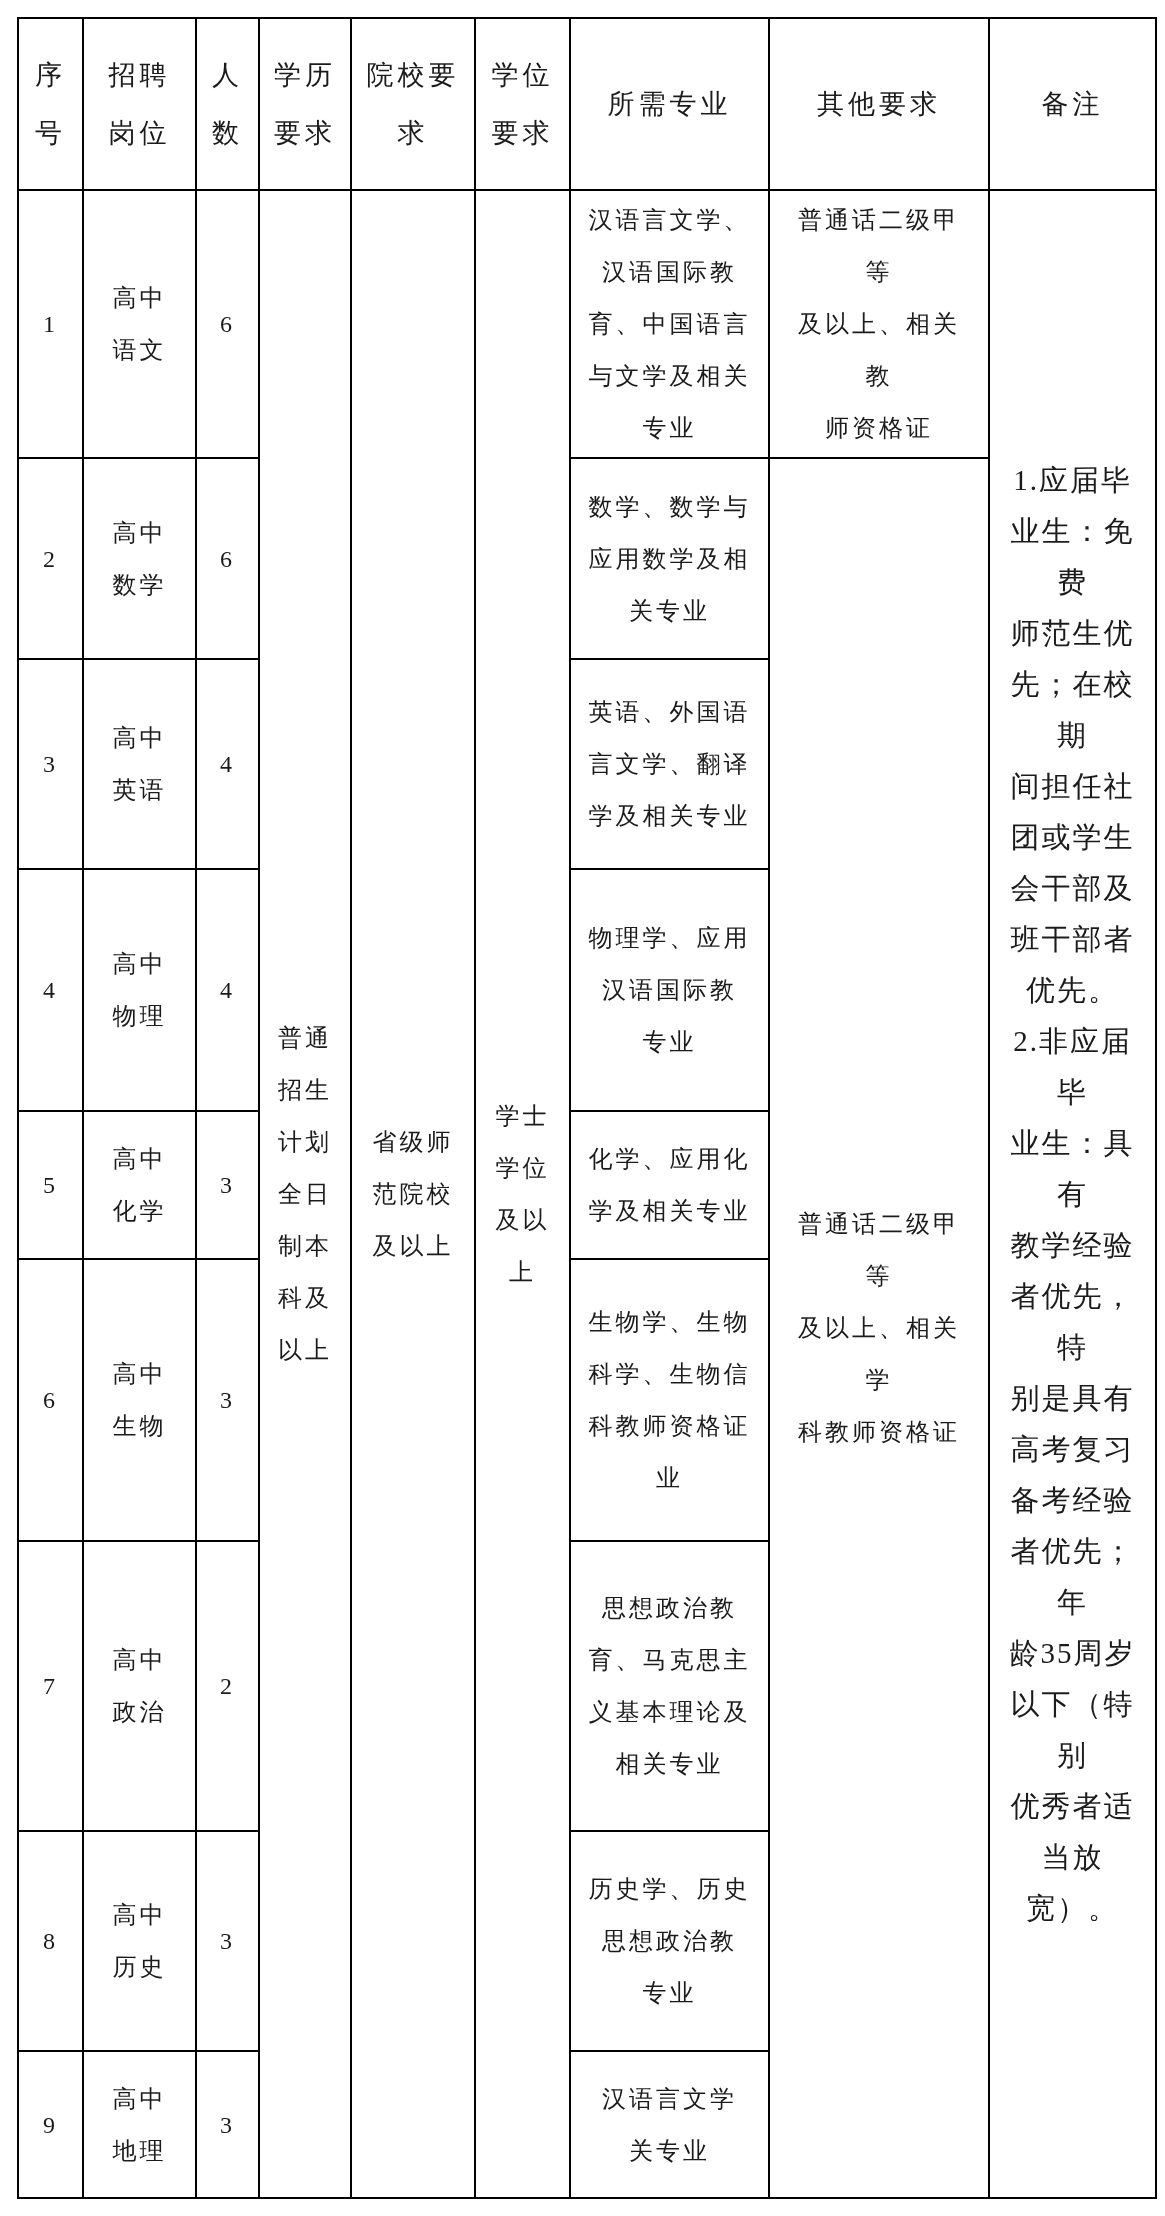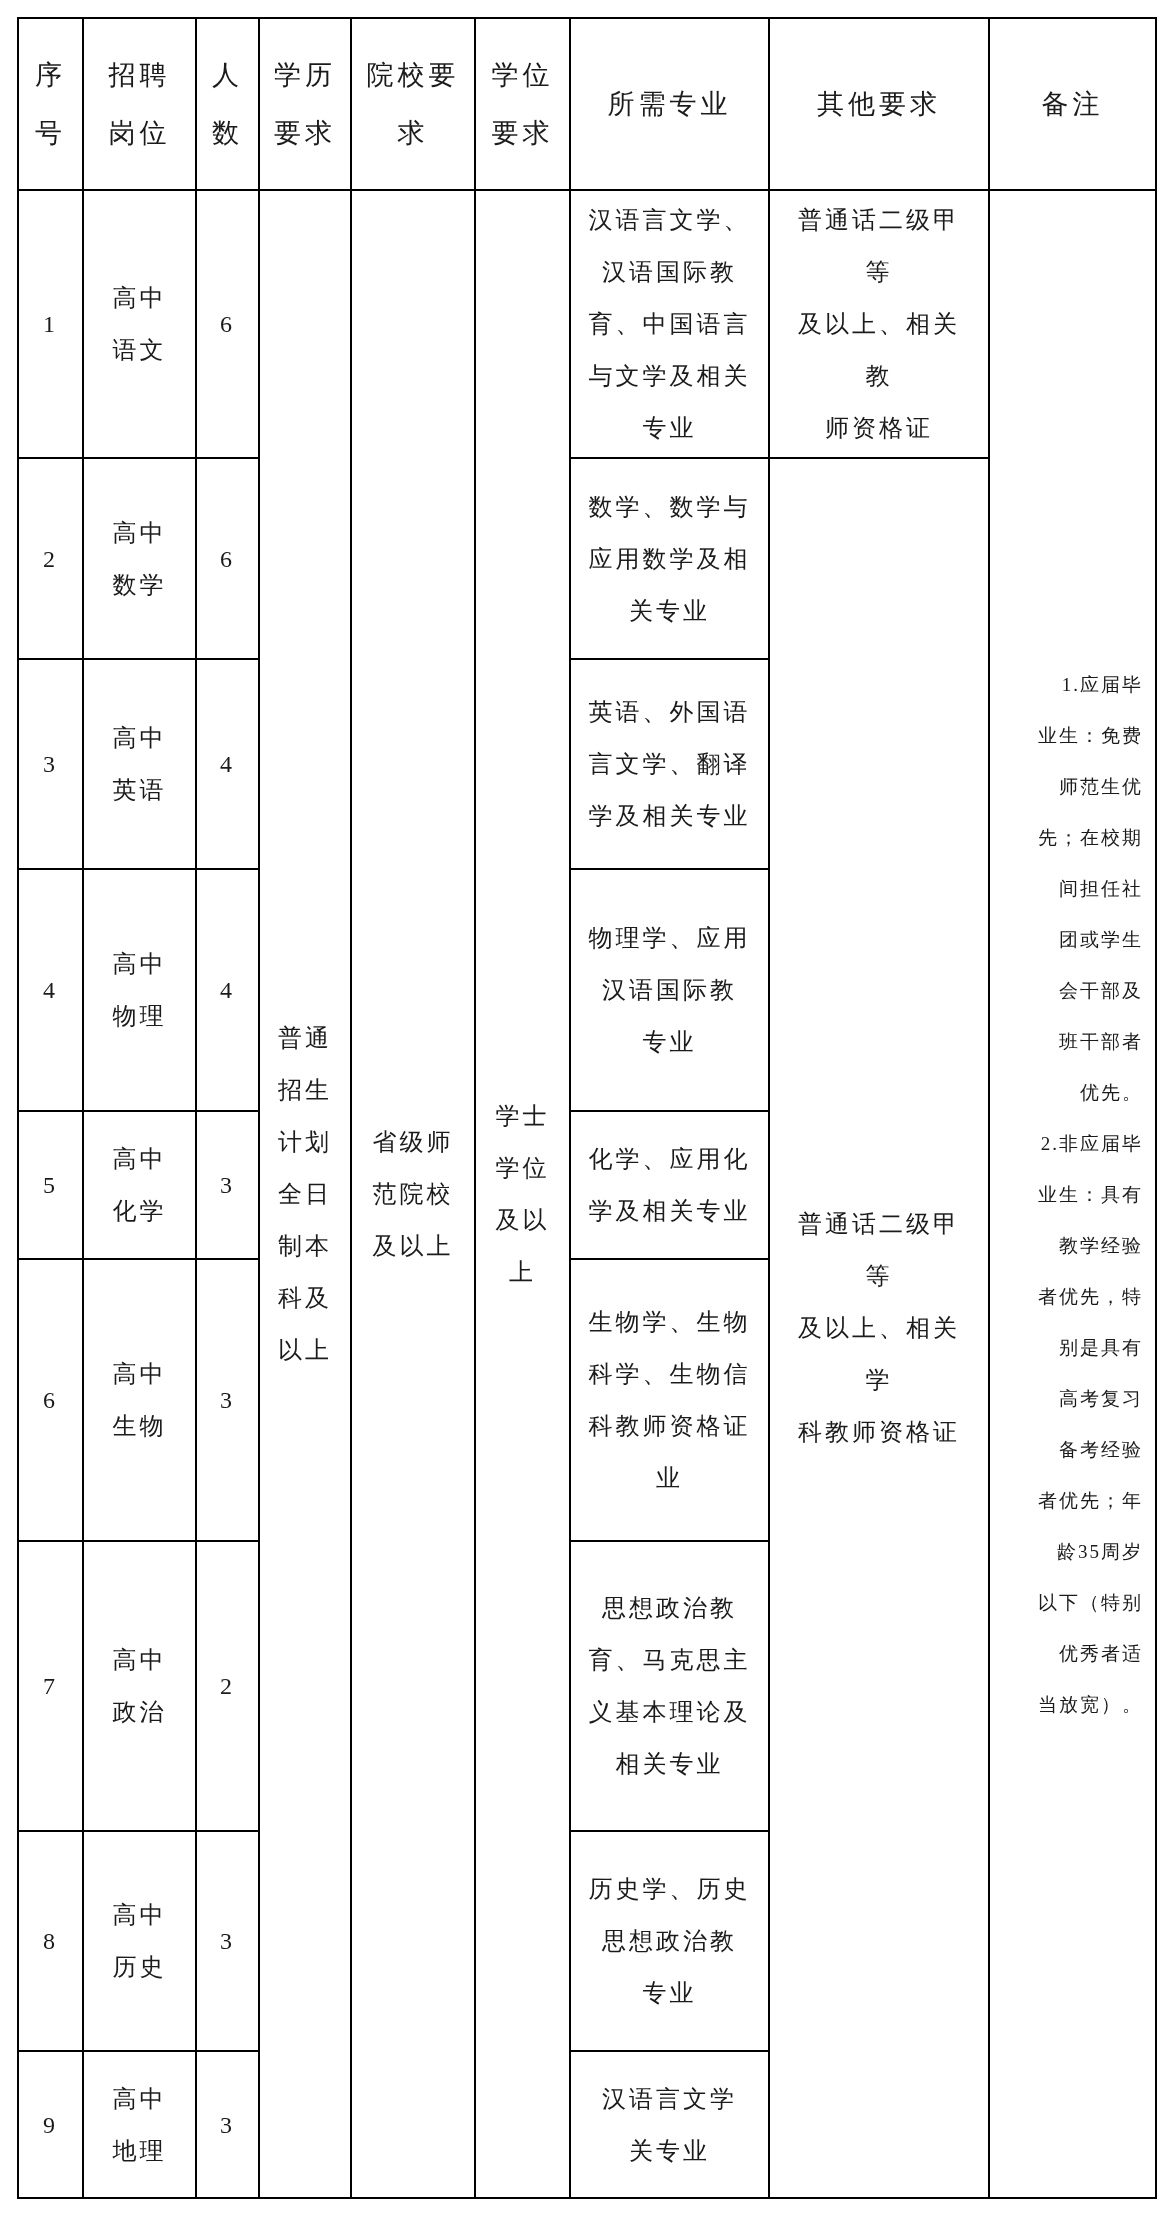--- a/index.html
+++ b/index.html
@@ -24,22 +24,22 @@
     letter-spacing: 3px;
     text-align: center;
     vertical-align: middle;
     white-space: pre-line;
     padding: 0;
     overflow: hidden;
   }
   th { font-size: 27px; line-height: 58px; letter-spacing: 4px; }
   td.other-cell { text-align: center; padding: 0 27px; }
   td.remark-cell {
-    text-align: right; padding: 0 12px;
-    font-size: 19px; line-height: 51px; letter-spacing: 2px;
+    text-align: center; padding: 0 12px;
+    font-size: 29px; line-height: 51px; letter-spacing: 2px;
   }
   tr.rh  { height: 172px; }
   tr.r1  { height: 268px; }
   tr.r2  { height: 201px; }
   tr.r3  { height: 210px; }
   tr.r4  { height: 242px; }
   tr.r5  { height: 148px; }
   tr.r6  { height: 282px; }
   tr.r7  { height: 290px; }
   tr.r8  { height: 220px; }

